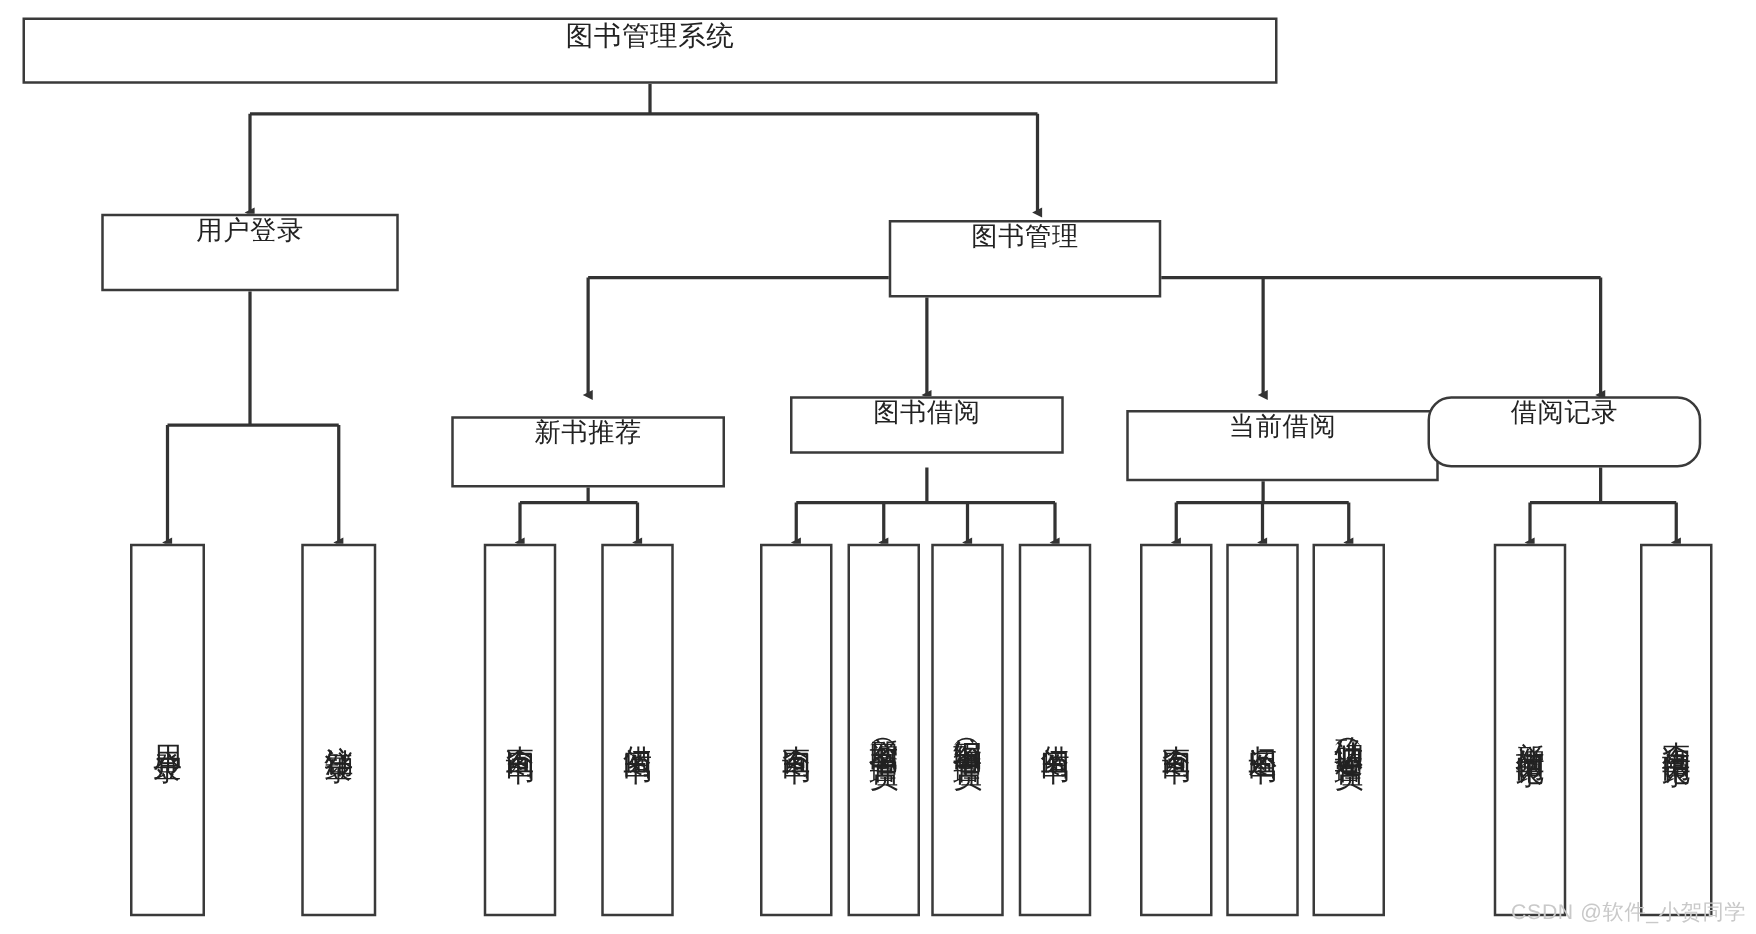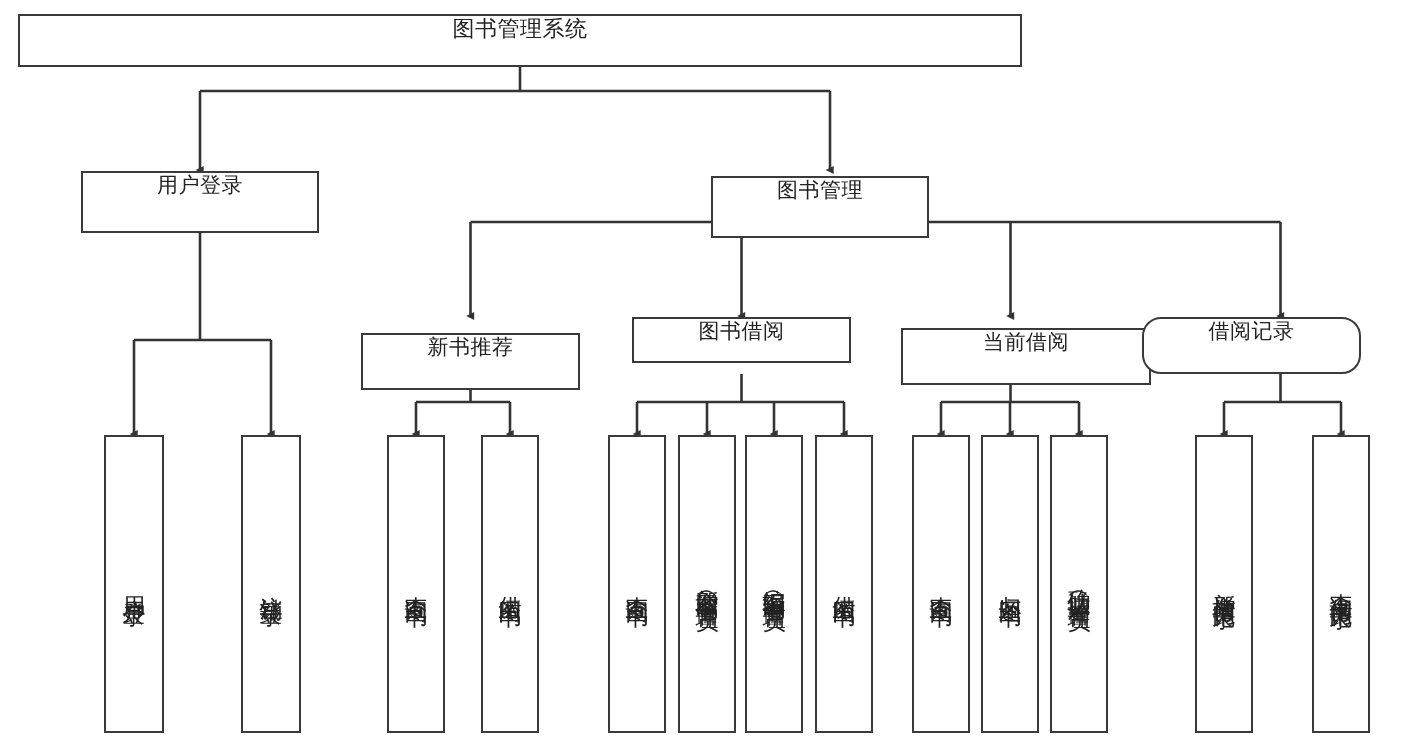--- a/index.html
+++ b/index.html
@@ -176,14 +176,15 @@
         <span class="node-label">确认归还（管理员）</span>
       </div>
       <div class="node vertical" style="left: 1195px; top: 435px; width: 58px; height: 298px;">
         <span class="node-label">新增借阅记录</span>
       </div>
       <div class="node vertical" style="left: 1312px; top: 435px; width: 58px; height: 298px;">
         <span class="node-label">查询借阅记录</span>
       </div>
     </div>
 
+  <div class="watermark">CSDN @软件_小贺同学</div>
 
 </div>
 
 </body></html>

